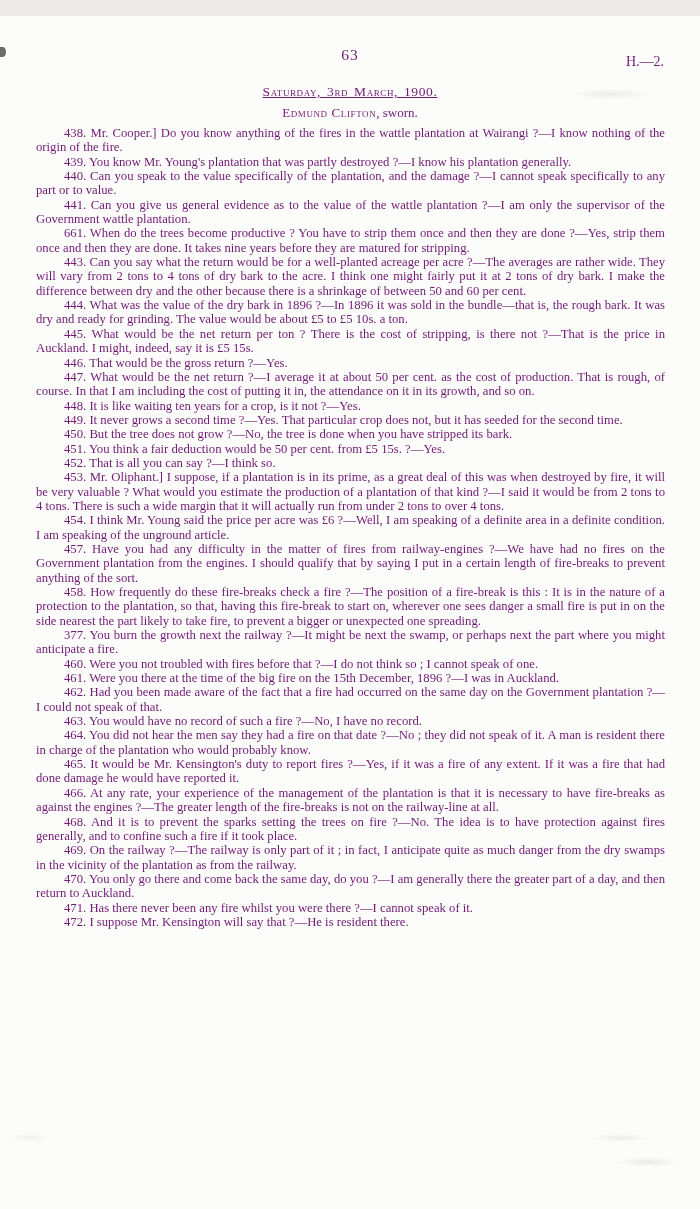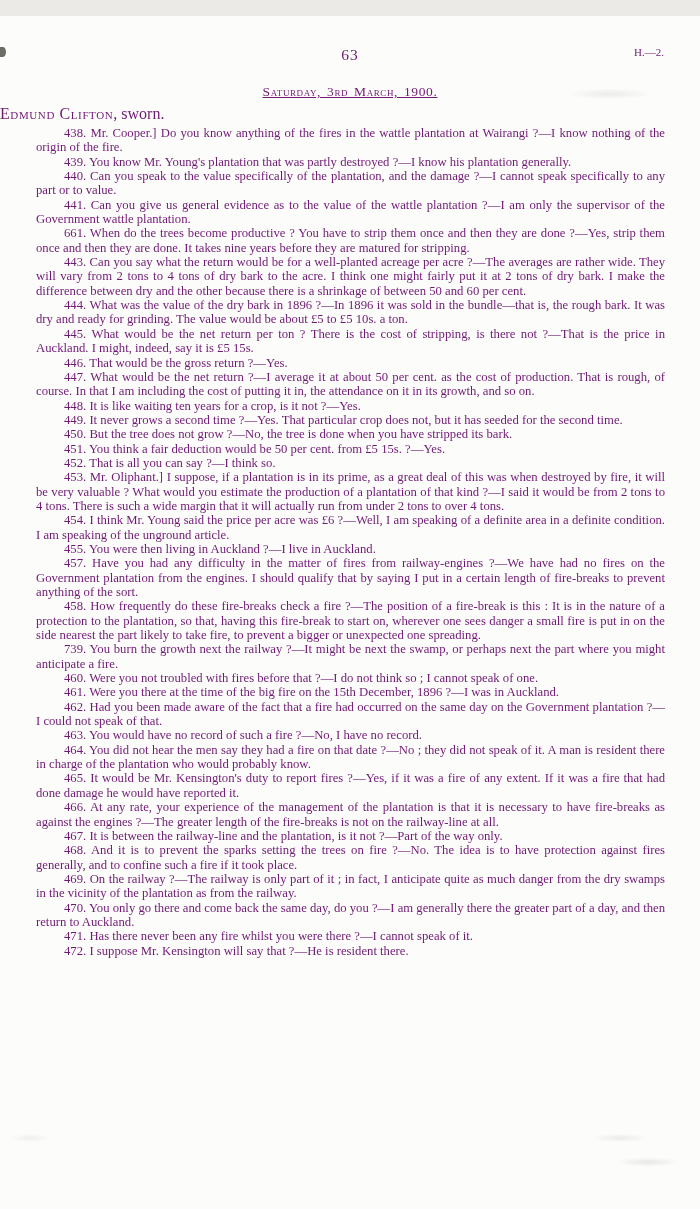--- a/index.html
+++ b/index.html
@@ -25,29 +25,29 @@
       radial-gradient(ellipse 50px 7px at 640px 118px, rgba(90,85,80,.08), transparent 70%),
       radial-gradient(ellipse 45px 7px at 648px 1146px, rgba(90,85,80,.12), transparent 70%),
       radial-gradient(ellipse 40px 6px at 620px 1122px, rgba(90,85,80,.10), transparent 70%),
       radial-gradient(ellipse 30px 6px at 30px 1122px, rgba(90,85,80,.08), transparent 70%);
   }
   .page-header { position: absolute; top: 30px; left: 36px; right: 36px; height: 18px; }
   .page-num {
     position: absolute; left: 0; right: 0; text-align: center;
     font-size: 15.5px; letter-spacing: 1px;
   }
-  .doc-ref { position: absolute; right: 0; top: 0; font-size: 11px; }
+  .doc-ref { position: absolute; right: 0; top: 8px; font-size: 14px; }
   .date-heading {
     position: absolute; top: 68px; left: 0; width: 100%;
     text-align: center; font-variant: small-caps;
     font-size: 13.5px; letter-spacing: 0.6px; word-spacing: 2px; text-decoration: underline;
   }
   .witness-heading {
     position: absolute; top: 89px; left: 0; width: 100%;
-    font-size: 16px;
+    text-align: center; font-size: 13px;
   }
   .witness-heading .name { font-variant: small-caps; letter-spacing: 0.6px; }
   .testimony {
     position: absolute; top: 110px; left: 36px; width: 629px;
     font-size: 12.7px; line-height: 14.34px;
     text-align: justify;
   }
   .testimony p.qa { margin: 0; padding: 0; text-indent: 28px; }
   .qa .qspeaker { }
 </style>
@@ -78,31 +78,29 @@
       <p class="qa"><span class="qnum">445.</span> <span class="qtext">What would be the net return per ton ?  There is the cost of stripping, is there not ?—That is the price in Auckland.  I might, indeed, say it is £5 15s.</span></p>
       <p class="qa"><span class="qnum">446.</span> <span class="qtext">That would be the gross return ?—Yes.</span></p>
       <p class="qa"><span class="qnum">447.</span> <span class="qtext">What would be the net return ?—I average it at about 50 per cent. as the cost of production.  That is rough, of course.  In that I am including the cost of putting it in, the attendance on it in its growth, and so on.</span></p>
       <p class="qa"><span class="qnum">448.</span> <span class="qtext">It is like waiting ten years for a crop, is it not ?—Yes.</span></p>
       <p class="qa"><span class="qnum">449.</span> <span class="qtext">It never grows a second time ?—Yes.  That particular crop does not, but it has seeded for the second time.</span></p>
       <p class="qa"><span class="qnum">450.</span> <span class="qtext">But the tree does not grow ?—No, the tree is done when you have stripped its bark.</span></p>
       <p class="qa"><span class="qnum">451.</span> <span class="qtext">You think a fair deduction would be 50 per cent. from £5 15s. ?—Yes.</span></p>
       <p class="qa"><span class="qnum">452.</span> <span class="qtext">That is all you can say ?—I think so.</span></p>
       <p class="qa"><span class="qnum">453.</span> <span class="qspeaker">Mr. Oliphant.]</span> <span class="qtext">I suppose, if a plantation is in its prime, as a great deal of this was when destroyed by fire, it will be very valuable ?  What would you estimate the production of a plantation of that kind ?—I said it would be from 2 tons to 4 tons.  There is such a wide margin that it will actually run from under 2 tons to over 4 tons.</span></p>
       <p class="qa"><span class="qnum">454.</span> <span class="qtext">I think Mr. Young said the price per acre was £6 ?—Well, I am speaking of a definite area in a definite condition.  I am speaking of the unground article.</span></p>
-      <p class="qa"><span class="qnum">455.</span> <span class="qtext">You were then living in Auckland ?—I live in Auckland.</span></p>
       <p class="qa"><span class="qnum">457.</span> <span class="qtext">Have you had any difficulty in the matter of fires from railway-engines ?—We have had no fires on the Government plantation from the engines.  I should qualify that by saying I put in a certain length of fire-breaks to prevent anything of the sort.</span></p>
       <p class="qa"><span class="qnum">458.</span> <span class="qtext">How frequently do these fire-breaks check a fire ?—The position of a fire-break is this : It is in the nature of a protection to the plantation, so that, having this fire-break to start on, wherever one sees danger a small fire is put in on the side nearest the part likely to take fire, to prevent a bigger or unexpected one spreading.</span></p>
-      <p class="qa"><span class="qnum">739.</span> <span class="qtext">You burn the growth next the railway ?—It might be next the swamp, or perhaps next the part where you might anticipate a fire.</span></p>
+      <p class="qa"><span class="qnum">377.</span> <span class="qtext">You burn the growth next the railway ?—It might be next the swamp, or perhaps next the part where you might anticipate a fire.</span></p>
       <p class="qa"><span class="qnum">460.</span> <span class="qtext">Were you not troubled with fires before that ?—I do not think so ; I cannot speak of one.</span></p>
       <p class="qa"><span class="qnum">461.</span> <span class="qtext">Were you there at the time of the big fire on the 15th December, 1896 ?—I was in Auckland.</span></p>
       <p class="qa"><span class="qnum">462.</span> <span class="qtext">Had you been made aware of the fact that a fire had occurred on the same day on the Government plantation ?—I could not speak of that.</span></p>
       <p class="qa"><span class="qnum">463.</span> <span class="qtext">You would have no record of such a fire ?—No, I have no record.</span></p>
       <p class="qa"><span class="qnum">464.</span> <span class="qtext">You did not hear the men say they had a fire on that date ?—No ; they did not speak of it.  A man is resident there in charge of the plantation who would probably know.</span></p>
       <p class="qa"><span class="qnum">465.</span> <span class="qtext">It would be Mr. Kensington's duty to report fires ?—Yes, if it was a fire of any extent.  If it was a fire that had done damage he would have reported it.</span></p>
       <p class="qa"><span class="qnum">466.</span> <span class="qtext">At any rate, your experience of the management of the plantation is that it is necessary to have fire-breaks as against the engines ?—The greater length of the fire-breaks is not on the railway-line at all.</span></p>
-      <p class="qa"><span class="qnum">467.</span> <span class="qtext">It is between the railway-line and the plantation, is it not ?—Part of the way only.</span></p>
       <p class="qa"><span class="qnum">468.</span> <span class="qtext">And it is to prevent the sparks setting the trees on fire ?—No.  The idea is to have protection against fires generally, and to confine such a fire if it took place.</span></p>
       <p class="qa"><span class="qnum">469.</span> <span class="qtext">On the railway ?—The railway is only part of it ; in fact, I anticipate quite as much danger from the dry swamps in the vicinity of the plantation as from the railway.</span></p>
       <p class="qa"><span class="qnum">470.</span> <span class="qtext">You only go there and come back the same day, do you ?—I am generally there the greater part of a day, and then return to Auckland.</span></p>
       <p class="qa"><span class="qnum">471.</span> <span class="qtext">Has there never been any fire whilst you were there ?—I cannot speak of it.</span></p>
       <p class="qa"><span class="qnum">472.</span> <span class="qtext">I suppose Mr. Kensington will say that ?—He is resident there.</span></p>
     </div>
 </div>
 
 </body></html>

